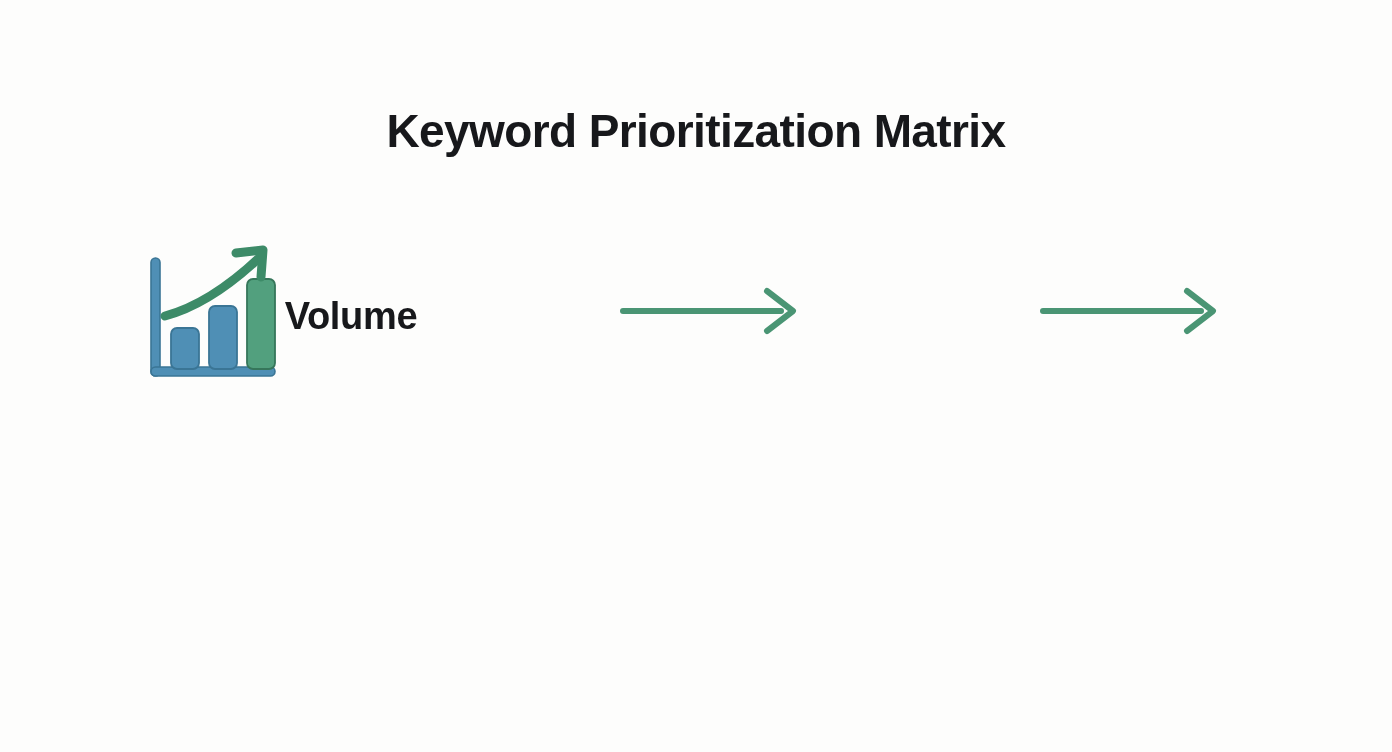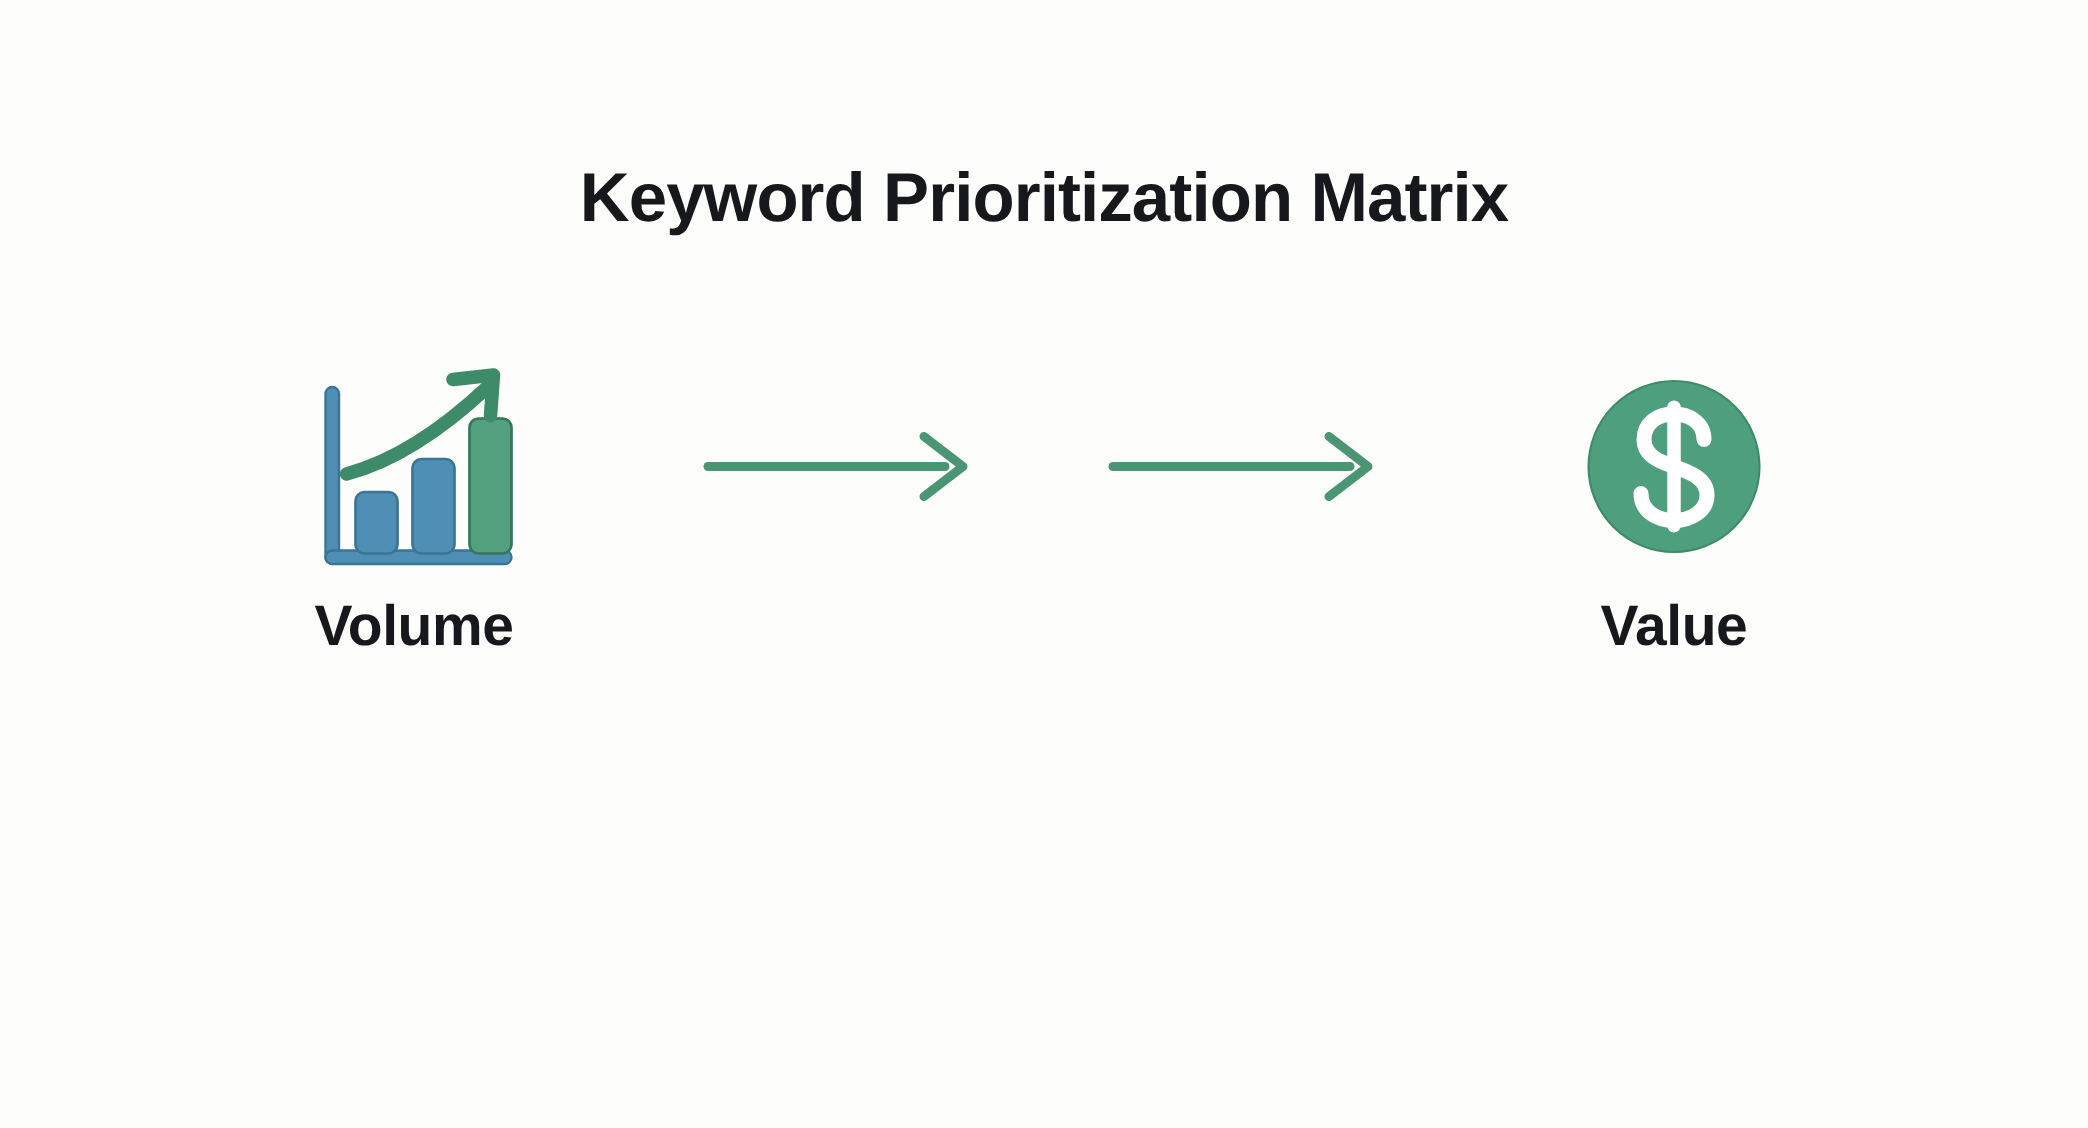--- a/index.html
+++ b/index.html
@@ -47,22 +47,23 @@
     height: 240px;
     display: flex;
     flex-direction: row;
     align-items: flex-start;
     justify-content: space-between;
   }
 
   .step {
     width: 232px;
     display: flex;
-    flex-direction: column;
+    flex-direction: row;
     align-items: center;
+    justify-content: center;
   }
 
   .icon-box {
     width: 150px;
     height: 150px;
     display: flex;
     align-items: center;
     justify-content: center;
   }
 
@@ -125,29 +126,15 @@
     </div>
 
 
     <div class="arrow-box">
       <svg width="190" height="60" viewBox="0 0 190 60">
         <path d="M6 30 L164 30" fill="none" stroke="#4a9574" stroke-width="6" stroke-linecap="round"></path>
         <path d="M150 10 L176 30 L150 50" fill="none" stroke="#4a9574" stroke-width="6" stroke-linecap="round" stroke-linejoin="round"></path>
       </svg>
     </div>
 
-    <div class="step">
-      <div class="icon-box">
-        <svg width="150" height="150" viewBox="0 0 150 150">
-          <circle cx="75" cy="75" r="57" fill="#4e9f7d" stroke="#3d8b68" stroke-width="1.4"></circle>
-
-          <rect x="70.5" y="31" width="9" height="88" rx="4.5" fill="#ffffff"></rect>
-
-          <path d="M95 57 C 95 45, 84 40, 75 40 C 64 40, 55 46, 55 57
-                   C 55 68, 66 72, 75 75 C 86 79, 97 83, 97 94
-                   C 97 105, 86 111, 75 111 C 64 111, 53 105, 53 93" fill="none" stroke="#ffffff" stroke-width="10" stroke-linecap="round" stroke-linejoin="round"></path>
-        </svg>
-      </div>
-      <div class="step-label">Value</div>
-    </div>
 
   </div>
 </div>
 
 </body></html>

